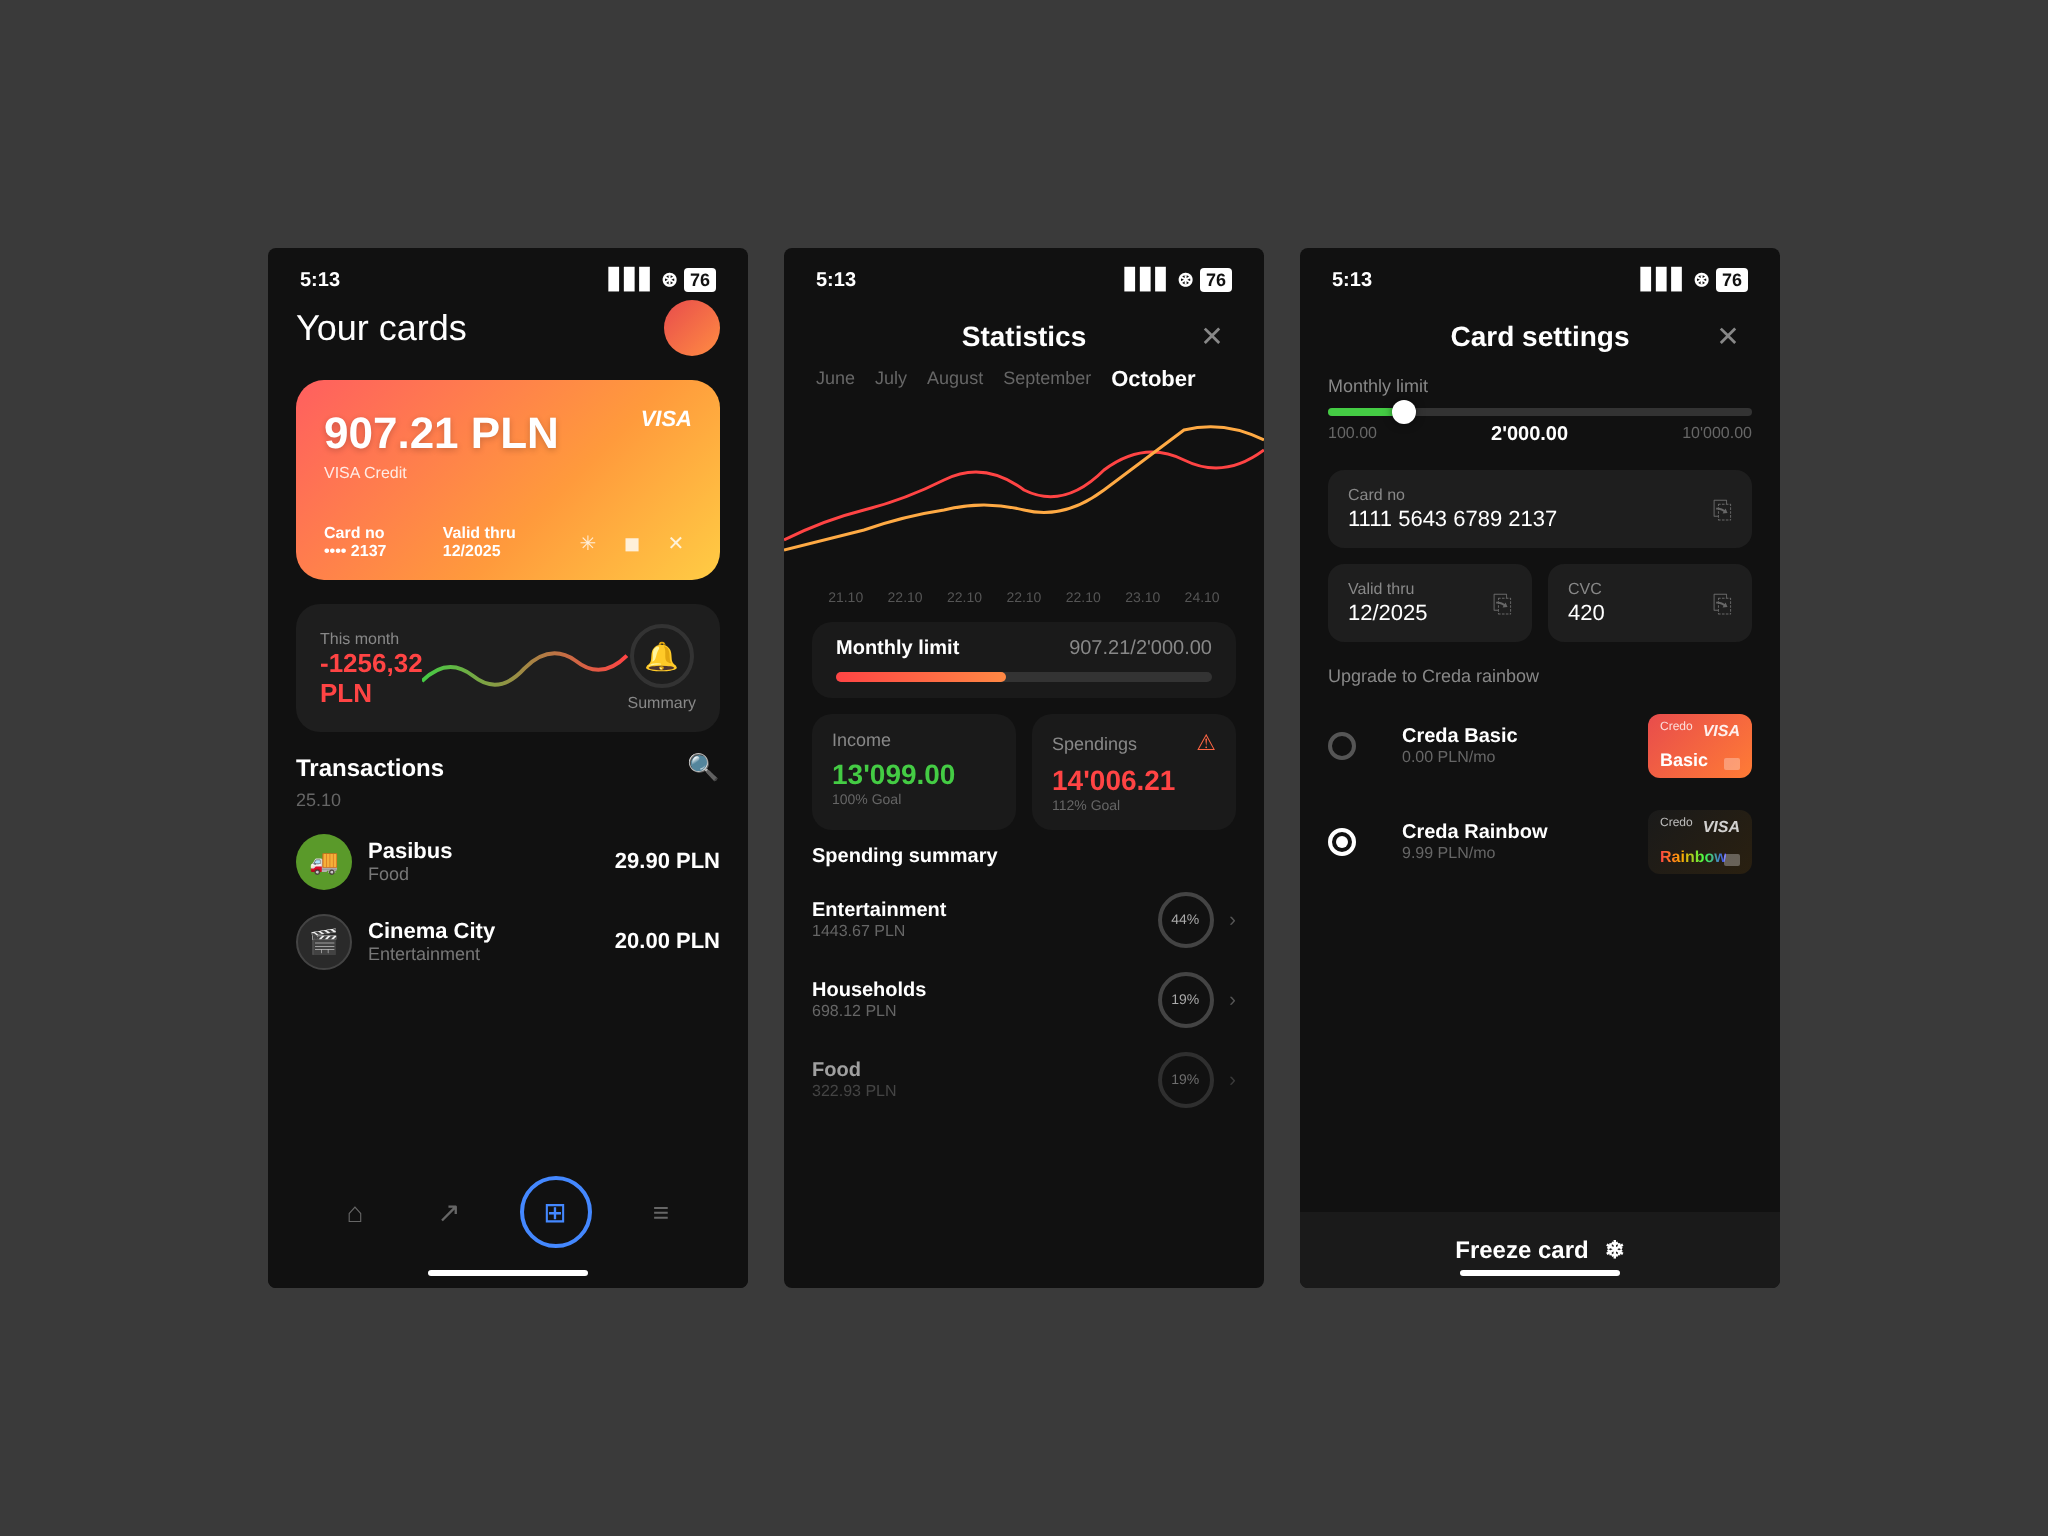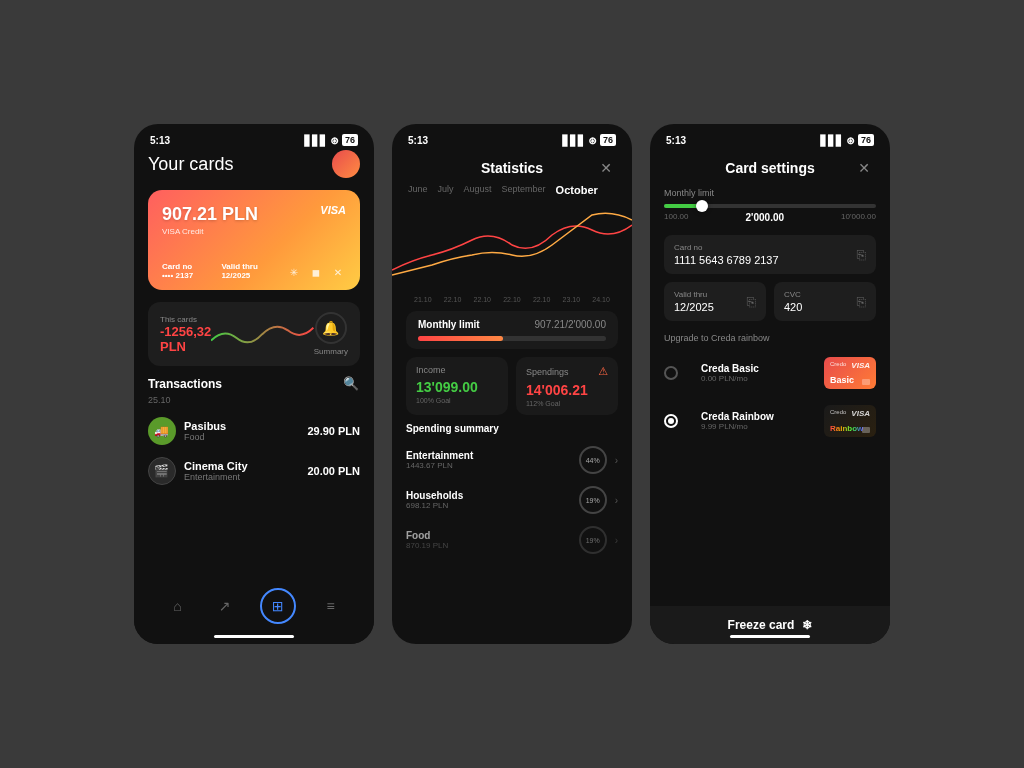--- a/index.html
+++ b/index.html
@@ -16,21 +16,21 @@
 
     .phones-container {
       display: flex;
       gap: 18px;
       align-items: center;
     }
 
     
     .phone {
       background: #111111;
-      border-radius: 24px;
+      border-radius: 4px;
       overflow: hidden;
       position: relative;
       color: #fff;
     }
 
     .phone-left {
       width: 240px;
       height: 520px;
     }
 
@@ -85,21 +85,21 @@
       margin: 0 14px 12px;
       border-radius: 14px;
       background: linear-gradient(135deg, #ff5f5f 0%, #ff9a3c 60%, #ffcc44 100%);
       padding: 14px;
       height: 100px;
       position: relative;
       overflow: hidden;
     }
 
     .credit-card .amount {
-      font-size: 18px;
+      font-size: 22px;
       font-weight: 800;
       color: #fff;
       text-shadow: 0 1px 3px rgba(0,0,0,0.2);
     }
 
     .credit-card .card-type {
       font-size: 8px;
       color: rgba(255,255,255,0.85);
       margin-top: 2px;
     }
@@ -758,21 +758,21 @@
         <div class="card-actions">
           <div class="icon-btn">✳</div>
           <div class="icon-btn">◼</div>
           <div class="icon-btn">✕</div>
         </div>
       </div>
     </div>
 
     <div class="this-month">
       <div class="left">
-        <div class="label">This cards</div>
+        <div class="label">This month</div>
         <div class="value">-1256,32 PLN</div>
       </div>
       <svg class="chart-mini wave-chart" viewBox="0 0 80 30">
         <defs>
           <linearGradient id="waveGrad" x1="0" y1="0" x2="0" y2="1">
             <stop offset="0%" stop-color="#ff6644" stop-opacity="0.3"></stop>
             <stop offset="100%" stop-color="#ff6644" stop-opacity="0"></stop>
           </linearGradient>
         </defs>
         <path d="M0,20 Q10,10 20,18 Q30,26 40,15 Q50,5 60,12 Q70,20 80,10" fill="none" stroke="url(#miniLineGrad)" stroke-width="1.5"></path>
@@ -920,21 +920,21 @@
         <div class="spend-name">Households</div>
         <div class="spend-amount">698.12 PLN</div>
       </div>
       <div class="spend-circle">19%</div>
       <div class="chevron-right">›</div>
     </div>
 
     <div class="spend-item" style="opacity:0.6;">
       <div class="spend-info">
         <div class="spend-name">Food</div>
-        <div class="spend-amount">870.19 PLN</div>
+        <div class="spend-amount">322.93 PLN</div>
       </div>
       <div class="spend-circle">19%</div>
       <div class="chevron-right">›</div>
     </div>
   </div>
 
   <div class="phone phone-right" style="position:relative;">
 
     <div class="status-bar">
       <span>5:13</span>

